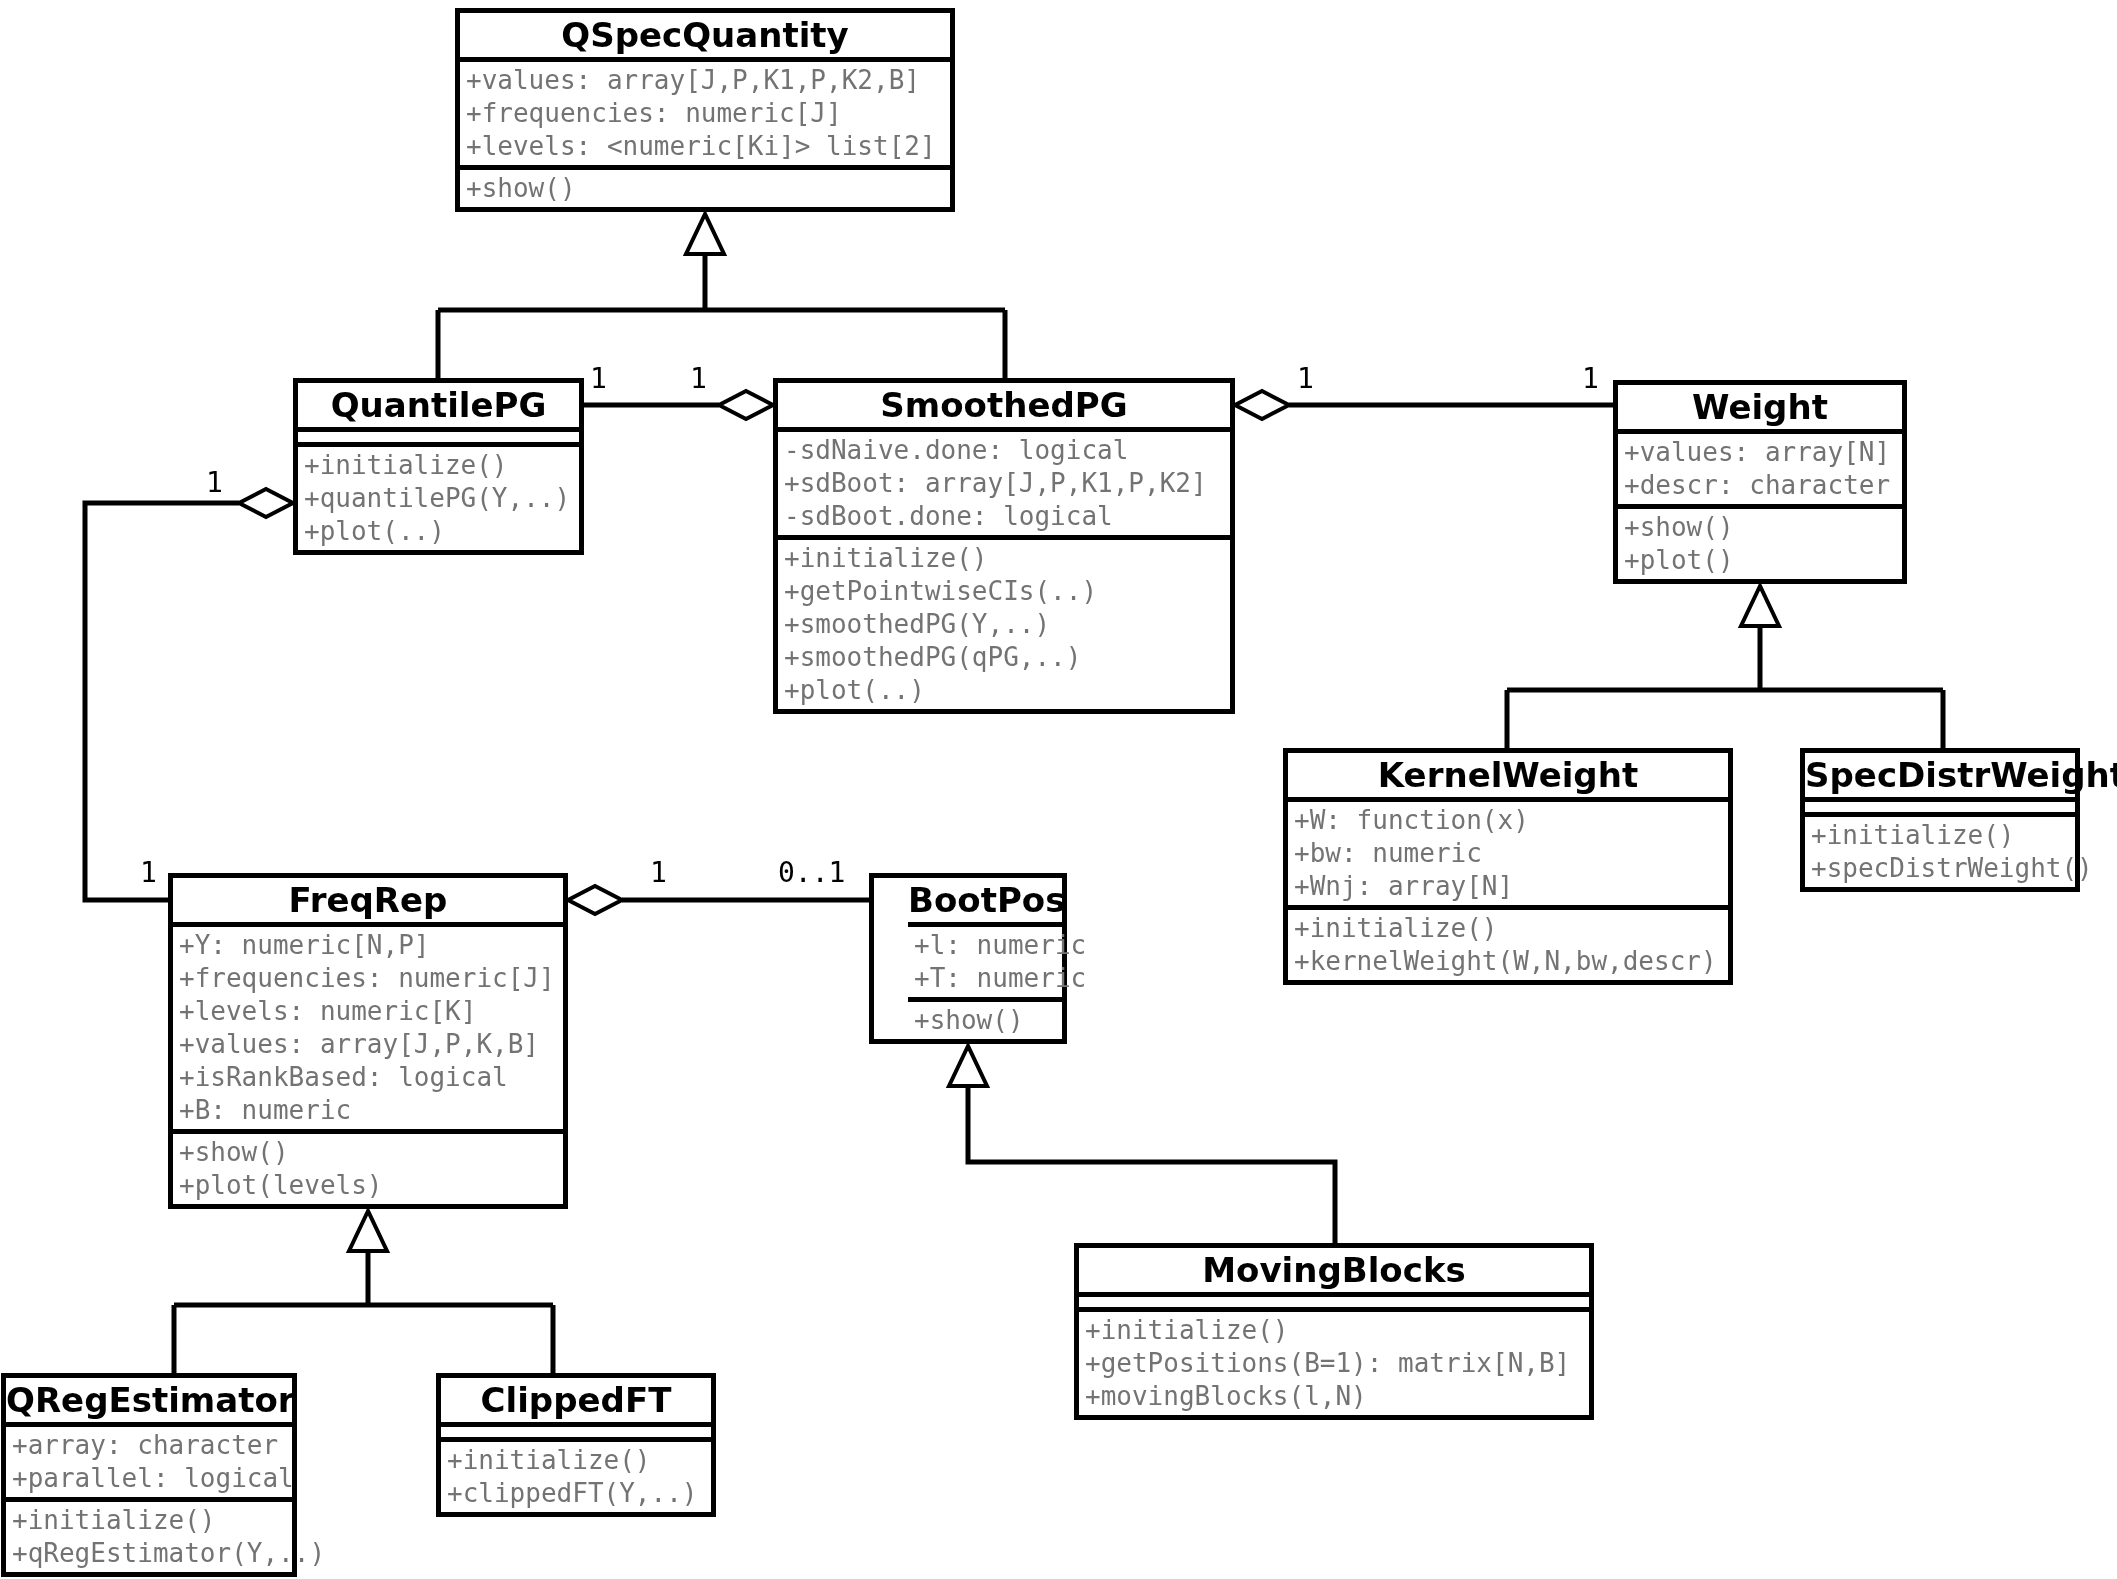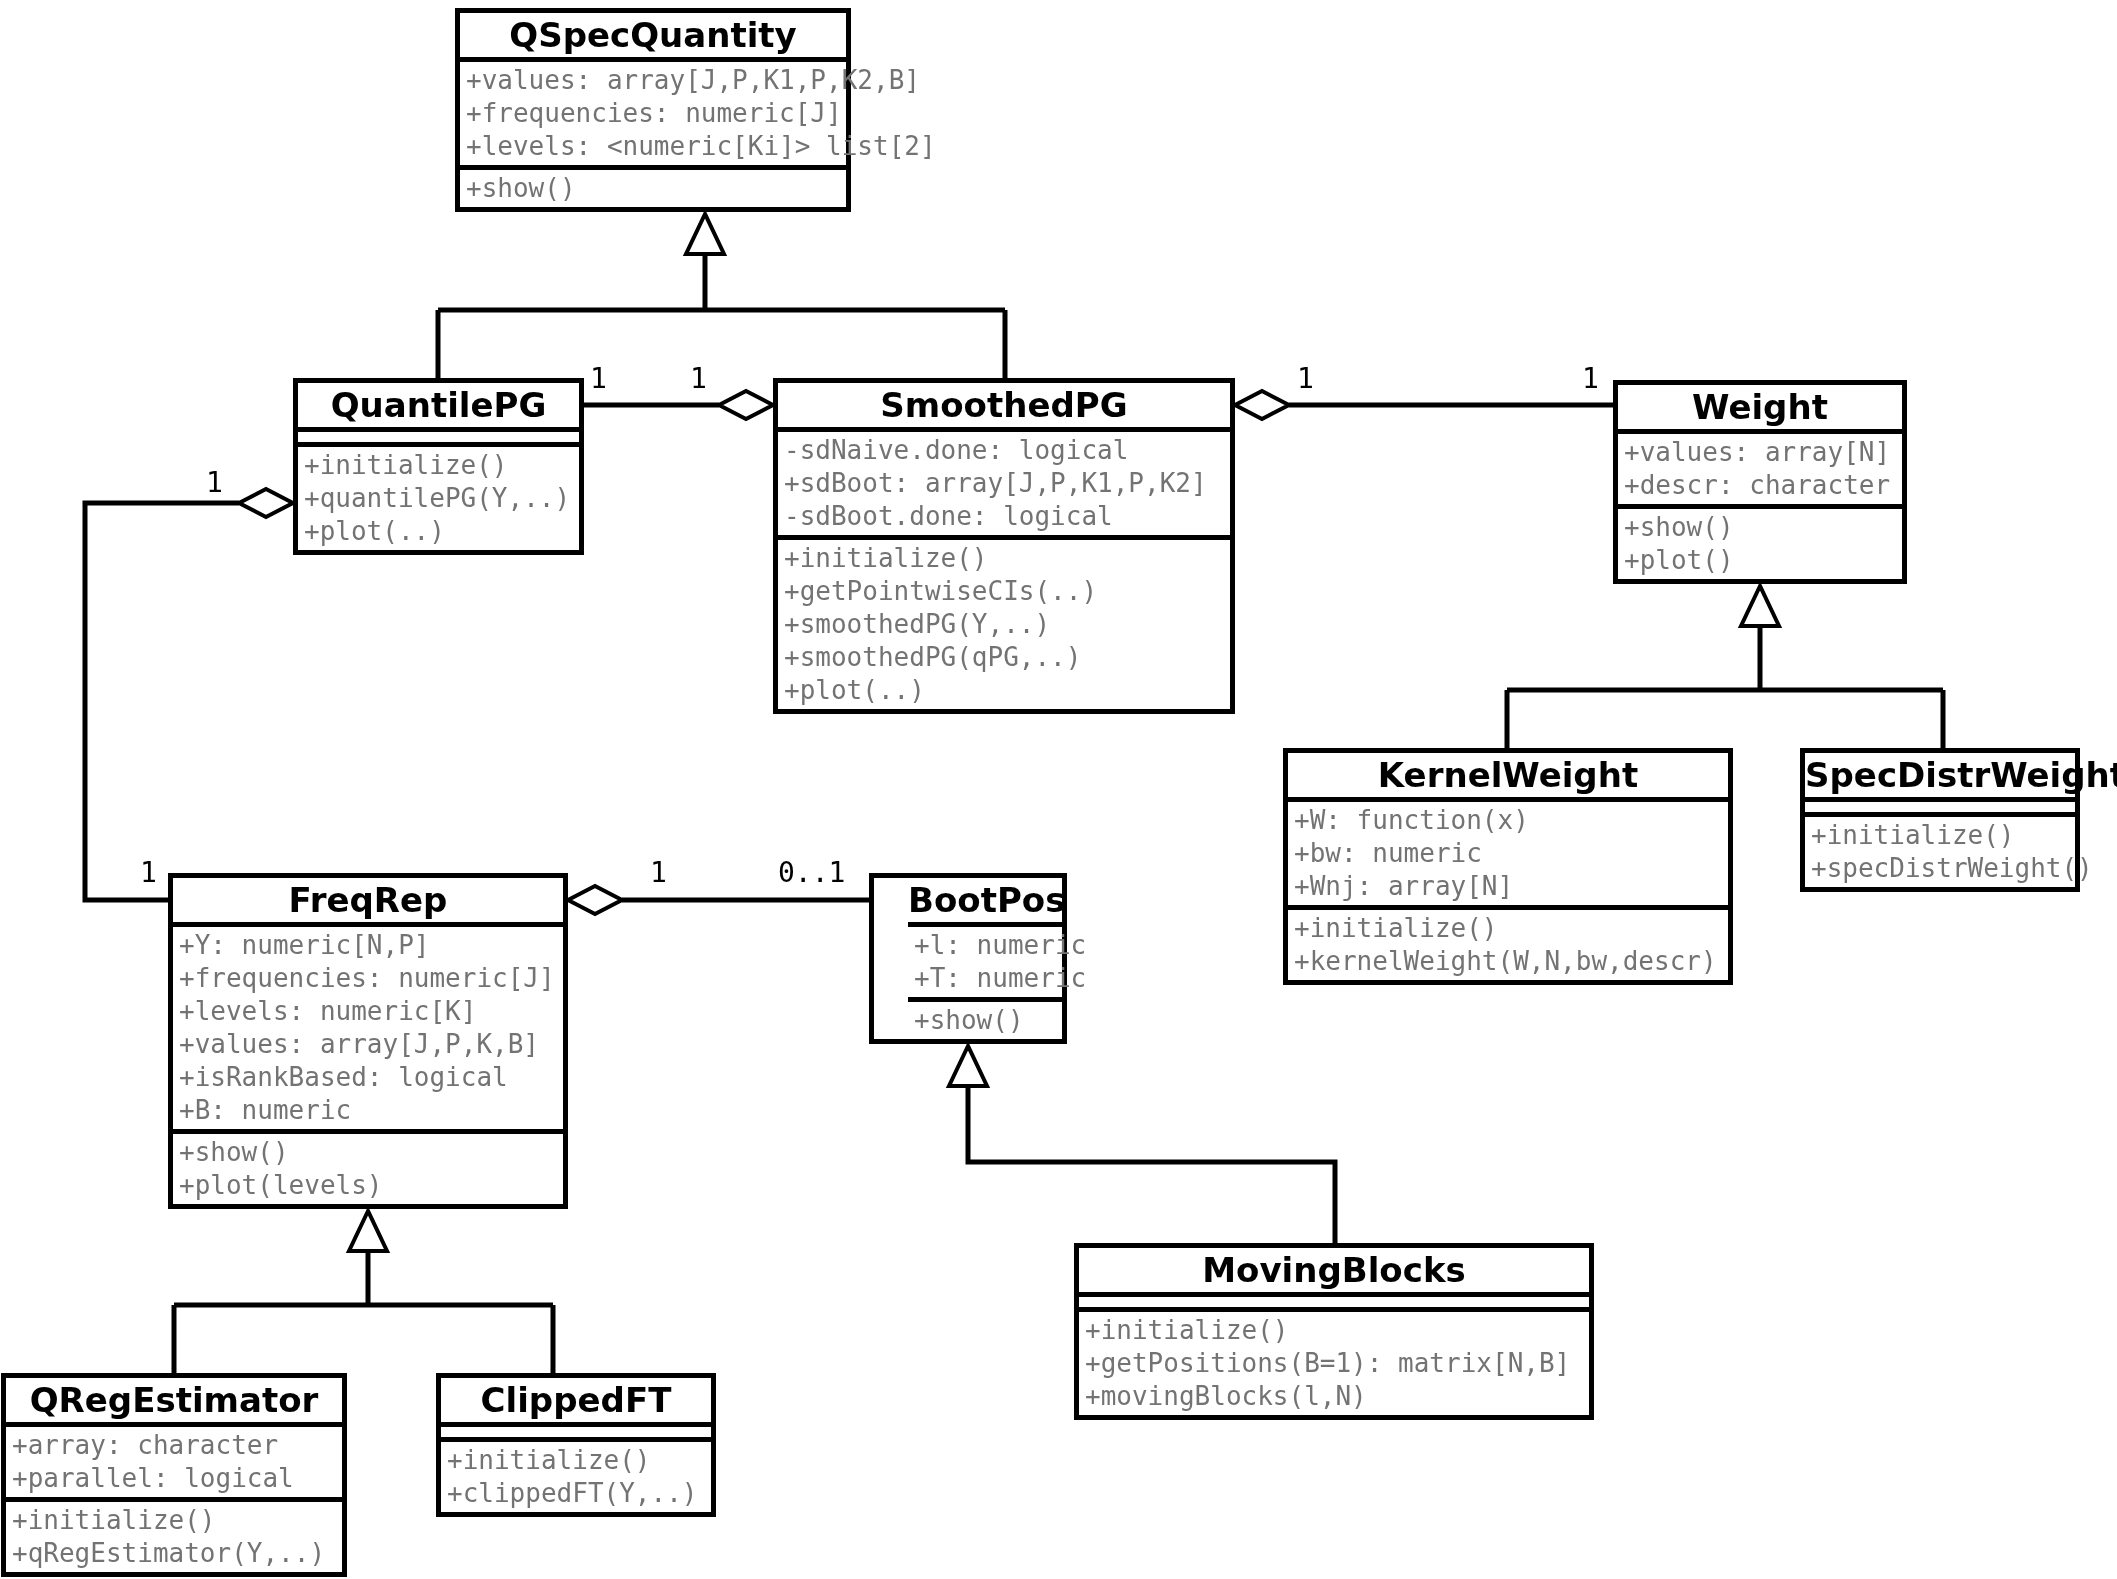--- a/index.html
+++ b/index.html
@@ -75,21 +75,21 @@
     <path d="M1760,626 L1760,690 M1507,690 L1943,690 M1507,690 L1507,748 M1943,690 L1943,748" stroke="#000" stroke-width="5" fill="none"></path>
     <polygon points="1760,586 1741,626 1779,626" fill="#fff" stroke="#000" stroke-width="4"></polygon>
 
     <path d="M368,1251 L368,1305 M174,1305 L553,1305 M174,1305 L174,1373 M553,1305 L553,1373" stroke="#000" stroke-width="5" fill="none"></path>
     <polygon points="368,1211 349,1251 387,1251" fill="#fff" stroke="#000" stroke-width="4"></polygon>
 
     <path d="M968,1086 L968,1162 L1335,1162 L1335,1243" stroke="#000" stroke-width="5" fill="none"></path>
     <polygon points="968,1046 949,1086 987,1086" fill="#fff" stroke="#000" stroke-width="4"></polygon>
   </svg>
 
-  <div class="uml-class" style="left:455px; top:8px; width:396px;">
+  <div class="uml-class" style="left:455px; top:8px; width:500px;">
     <div class="uml-title">QSpecQuantity</div>
     <div class="uml-attrs"><div class="member-line">+values: array[J,P,K1,P,K2,B]</div><div class="member-line">+frequencies: numeric[J]</div><div class="member-line">+levels: &lt;numeric[Ki]&gt; list[2]</div></div>
     <div class="uml-methods"><div class="member-line">+show()</div></div>
   </div>
 
   <div class="uml-class" style="left:293px; top:378px; width:291px;">
     <div class="uml-title">QuantilePG</div>
     <div class="uml-attrs"></div>
     <div class="uml-methods"><div class="member-line">+initialize()</div><div class="member-line">+quantilePG(Y,..)</div><div class="member-line">+plot(..)</div></div>
   </div>
@@ -123,21 +123,21 @@
     <div class="uml-attrs"><div class="member-line">+Y: numeric[N,P]</div><div class="member-line">+frequencies: numeric[J]</div><div class="member-line">+levels: numeric[K]</div><div class="member-line">+values: array[J,P,K,B]</div><div class="member-line">+isRankBased: logical</div><div class="member-line">+B: numeric</div></div>
     <div class="uml-methods"><div class="member-line">+show()</div><div class="member-line">+plot(levels)</div></div>
   </div>
 
   <div class="uml-class" style="left:869px; top:873px; width:198px;padding-left:34px;">
     <div class="uml-title">BootPos</div>
     <div class="uml-attrs"><div class="member-line">+l: numeric</div><div class="member-line">+T: numeric</div></div>
     <div class="uml-methods"><div class="member-line">+show()</div></div>
   </div>
 
-  <div class="uml-class" style="left:1px; top:1373px; width:346px;">
+  <div class="uml-class" style="left:1px; top:1373px; width:296px;">
     <div class="uml-title">QRegEstimator</div>
     <div class="uml-attrs"><div class="member-line">+array: character</div><div class="member-line">+parallel: logical</div></div>
     <div class="uml-methods"><div class="member-line">+initialize()</div><div class="member-line">+qRegEstimator(Y,..)</div></div>
   </div>
 
   <div class="uml-class" style="left:436px; top:1373px; width:280px;">
     <div class="uml-title">ClippedFT</div>
     <div class="uml-attrs"></div>
     <div class="uml-methods"><div class="member-line">+initialize()</div><div class="member-line">+clippedFT(Y,..)</div></div>
   </div>

